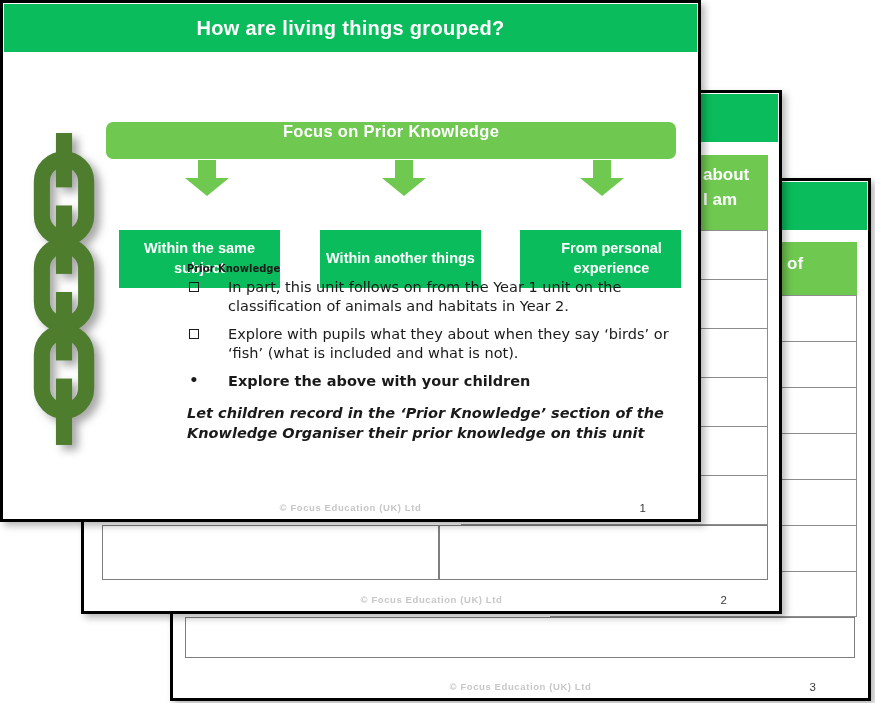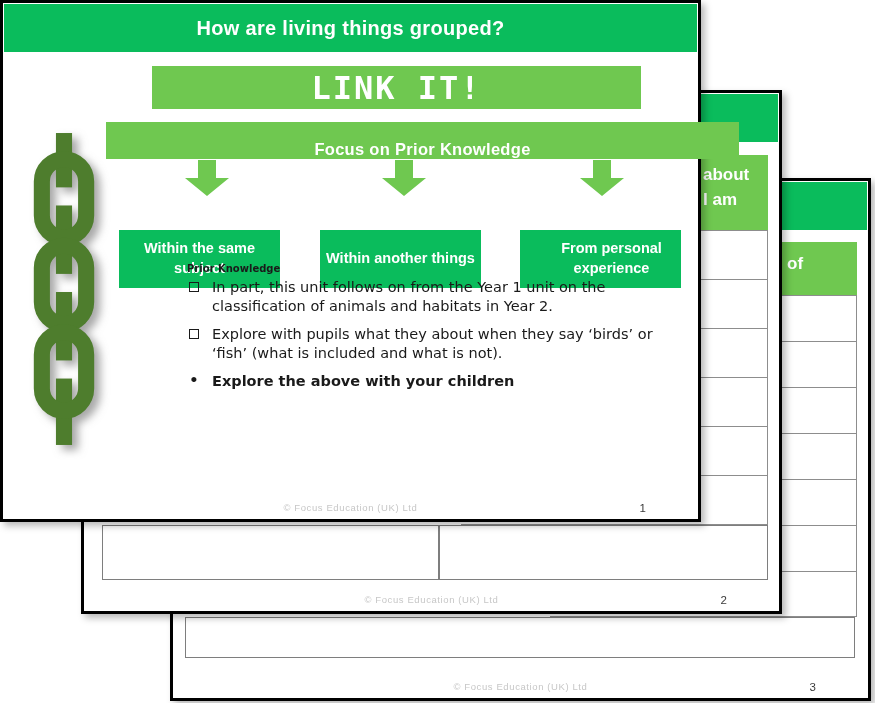--- a/index.html
+++ b/index.html
@@ -17,47 +17,47 @@
 
   .hdr-band { left:1px; top:1px; width:693px; height:48px; background:#0abc5c;
               color:#fff; font-weight:bold; font-size:20px; display:flex;
               align-items:center; justify-content:center; letter-spacing:.3px; }
 
   .linkit { left:149px; top:63px; width:489px; height:43px; background:#6fc850;
             color:#fff; font-weight:bold; font-size:32px;
             font-family:"DejaVu Sans Mono", monospace; letter-spacing:2px;
             display:flex; align-items:center; justify-content:center; }
 
-  .focusbar { left:103px; top:119px; width:633px; height:37px; background:#6fc850;
+  .focusbar { left:103px; top:119px; width:570px; height:37px; background:#6fc850;
               color:#fff; font-weight:bold; font-size:16.5px; display:flex;
-              align-items:flex-end; justify-content:center; letter-spacing:.3px; }
+              align-items:flex-start; justify-content:center; letter-spacing:.3px;border-radius:7px; }
 
   .arrow { top:157px; width:44px; height:36px; }
 
   .gbox { top:191px; height:58px; width:161px; background:#0abc5c; color:#fff;
           font-weight:bold; font-size:14.5px; line-height:1.35; text-align:center;
           display:flex; align-items:center; justify-content:center; padding:0 6px;margin-top:36px; }
   .gbox1 { left:116px; } .gbox2 { left:317px; } .gbox3 { left:517px;padding-left:28px; }
 
   .chain { left:25px; top:126px; filter:drop-shadow(6px 5px 4px rgba(80,80,80,.5)); }
 
   .body-block { left:184px; top:260px; width:485px; color:#1a1a1a;
                 font-family:"DejaVu Sans", sans-serif; font-size:14.5px; }
   .body-head { font-weight:bold; font-size:10px; margin-bottom:4px; }
   .bullet { display:flex; margin-bottom:9px; }
   .sq { flex:0 0 auto; width:10px; height:10px; border:1.6px solid #1a1a1a;
         margin:4px 13px 0 2px; }
   .dotmark { flex:0 0 auto; width:10px; text-align:center; margin:0 13px 0 2px; }
-  .bl { line-height:19px; white-space:nowrap; }
+  .bl { line-height:19px; white-space:nowrap;margin-left:16px; }
   .action { font-weight:bold; margin-top:3px; margin-bottom:12px; }
   .note { font-weight:bold; font-style:italic; line-height:20px; margin-top:8px; }
   .note div { white-space:nowrap; }
 
   .footer-c { left:0; right:0; bottom:6px; text-align:center; color:#c7c7c7;
-              font-size:9.5px; letter-spacing:.6px; }
+              font-size:9.5px; letter-spacing:.6px;font-weight:bold; }
   .pagenum  { right:52px; bottom:5px; color:#3a3a3a; font-size:11.5px; }
 
   .frag-box { left:444px; width:240px; background:#6fc850; color:#fff;
               font-weight:bold; font-size:17px; line-height:25px; }
   .s2-frag { top:62px;  height:75px; padding:7px 0 0 175px; }
   .s3-frag { top:61px;  height:53px; padding:9px 0 0 170px; }
 
   .rows { left:377px; width:307px; border-top:1.5px solid #8d8d8d;
           border-right:1.5px solid #8d8d8d; }
   .s2-rows { top:137px; height:295px; }
@@ -119,23 +119,20 @@
     </div>
     <div class="abs footer-c">© Focus Education (UK) Ltd</div>
     <div class="abs pagenum">2</div>
   </div>
 
   <div class="slide slide1">
     <div class="abs hdr-band">
       <span>How are living things grouped?</span>
     </div>
 
-    <div class="abs linkit">
-      <span>LINK IT!</span>
-    </div>
 
     <div class="abs focusbar">
       <span>Focus on Prior Knowledge</span>
     </div>
 
     <svg class="abs arrow" style="left:182px" viewBox="0 0 44 36">
       <polygon points="13,0 31,0 31,18 44,18 22,36 0,18 13,18" fill="#6fc850"></polygon>
     </svg>
     <svg class="abs arrow" style="left:379px" viewBox="0 0 44 36">
       <polygon points="13,0 31,0 31,18 44,18 22,36 0,18 13,18" fill="#6fc850"></polygon>
@@ -186,19 +183,23 @@
           <div class="bl">‘fish’ (what is included and what is not).</div>
         </div>
       </div>
 
 
       <div class="bullet action">
         <span class="dotmark">•</span>
         <div class="bl">Explore the above with your children</div>
       </div>
 
+      <div class="note">
+        <div>Let children record in the ‘Prior Knowledge’ section of the</div>
+        <div>Knowledge Organiser their prior knowledge on this unit</div>
+      </div>
     </div>
 
     <div class="abs footer-c">© Focus Education (UK) Ltd</div>
     <div class="abs pagenum">1</div>
   </div>
 
 </div>
 
 </body></html>

